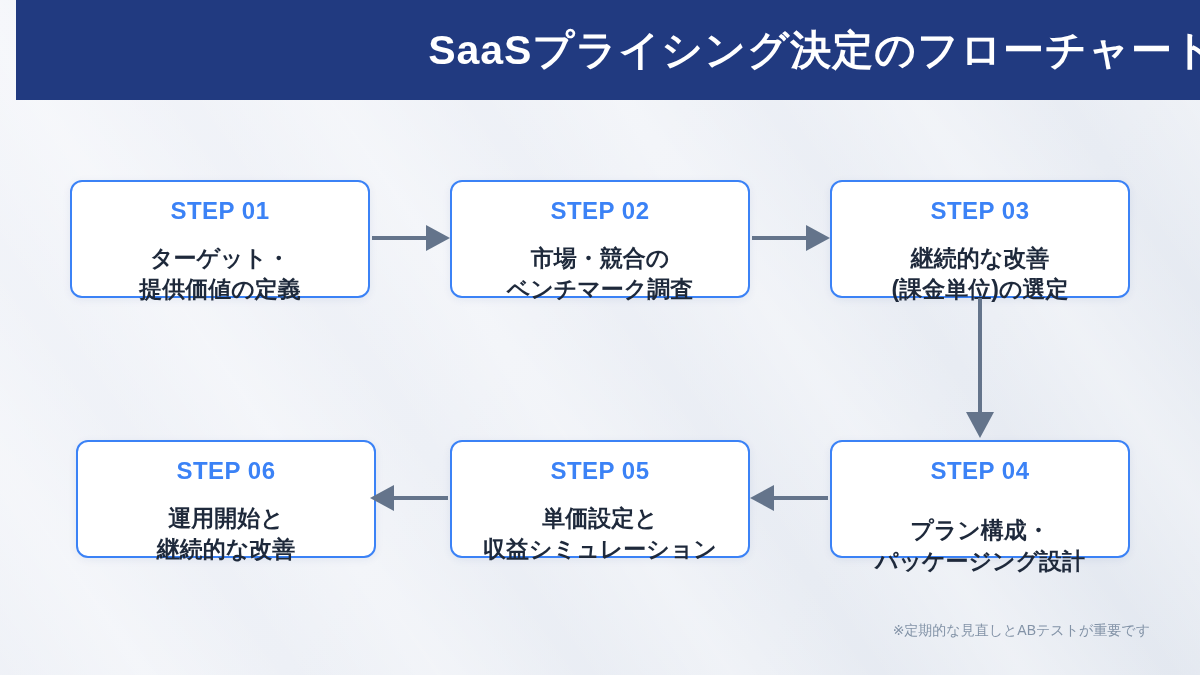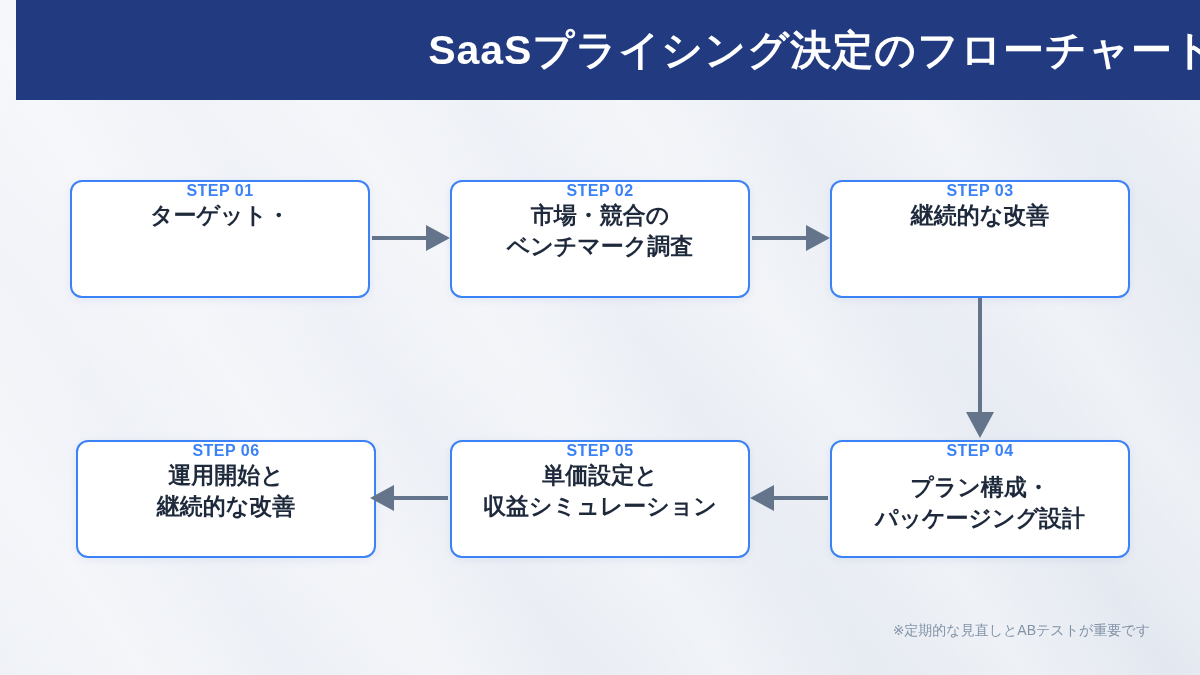--- a/index.html
+++ b/index.html
@@ -55,27 +55,28 @@
     border: 2px solid #3b82f6;
     border-radius: 12px;
     box-sizing: border-box;
     display: flex;
     flex-direction: column;
     align-items: center;
     justify-content: flex-start;
     box-shadow: 0 2px 8px rgba(30, 58, 138, 0.07);
   }
   .step-label {
+    margin-top: 15px;
     color: #3b82f6;
-    font-size: 16px;
+    font-size: 24px;
     font-weight: bold;
     letter-spacing: 0.5px;
   }
   .step-title {
-    margin-top: 0;
+    margin-top: 18px;
     color: #1e293b;
     font-size: 23px;
     font-weight: bold;
     line-height: 1.33;
     text-align: center;
     white-space: nowrap;
   }
   
   .arrow-line-h {
     position: absolute;
@@ -123,35 +124,37 @@
 <div class="canvas">
 
   <div class="header">
     <div class="header-title">SaaSプライシング決定のフローチャート</div>
   </div>
 
   <div class="box" style="left:70px; top:180px;">
     <div class="step-label">STEP 01</div>
     <div class="step-title">
       <span>ターゲット・</span><br>
+      <span>提供価値の定義</span>
     </div>
   </div>
 
   <div class="box" style="left:450px; top:180px;">
     <div class="step-label">STEP 02</div>
     <div class="step-title">
       <span>市場・競合の</span><br>
       <span>ベンチマーク調査</span>
     </div>
   </div>
 
   <div class="box" style="left:830px; top:180px;">
     <div class="step-label">STEP 03</div>
     <div class="step-title">
       <span>継続的な改善</span><br>
+      <span>(課金単位)の選定</span>
     </div>
   </div>
 
   <div class="box" style="left:830px; top:440px;gap:12px;">
     <div class="step-label">STEP 04</div>
     <div class="step-title">
       <span>プラン構成・</span><br>
       <span>パッケージング設計</span>
     </div>
   </div>

